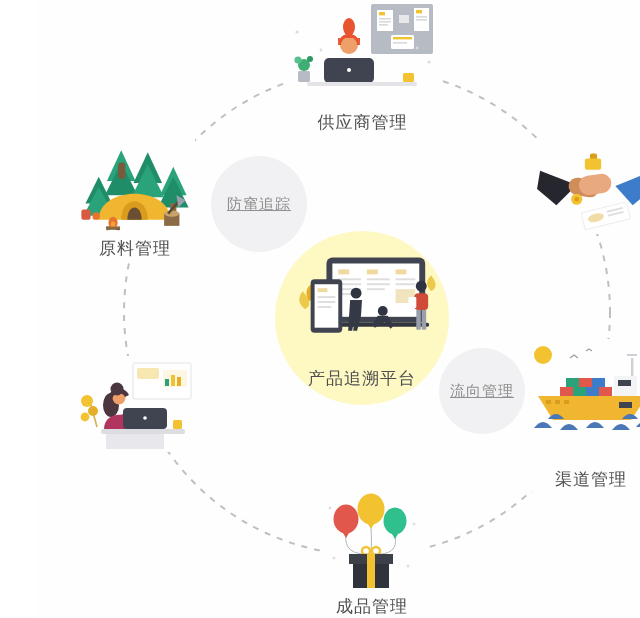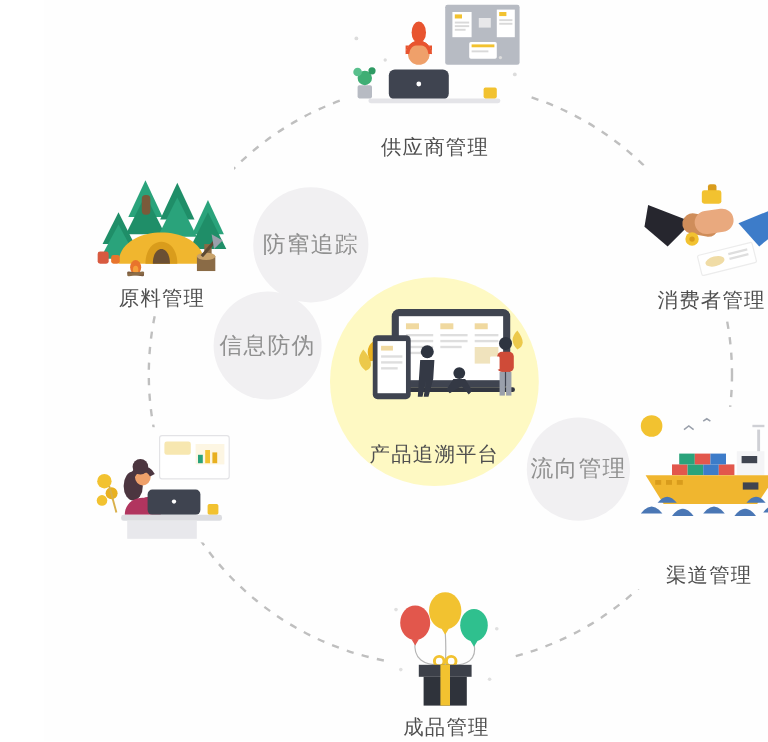--- a/index.html
+++ b/index.html
@@ -7,21 +7,21 @@
     position:relative;width:640px;height:618px;background:#fefefe;
     font-family:"Liberation Sans","DejaVu Sans",sans-serif;overflow:hidden;margin-left:37px;
   }
   .ring-svg{position:absolute;left:0;top:0;}
   .node{position:absolute;background:#fefefe;display:flex;flex-direction:column;align-items:center;}
   .node svg{display:block;}
   .node-label{color:#4f4f4f;font-size:17px;font-weight:500;letter-spacing:1px;margin-top:5px;white-space:nowrap;}
   .bubble{
     position:absolute;border-radius:50%;background:#f1f0f2;
     display:flex;align-items:center;justify-content:center;
-    color:#909090;font-size:19px;letter-spacing:1px;white-space:nowrap;
+    color:#909090;font-size:15px;letter-spacing:1px;white-space:nowrap;text-decoration:underline;
   }
   .center-circle{
     position:absolute;left:238px;top:231px;width:174px;height:174px;
     border-radius:50%;background:#fef9c3;
   }
   .center-circle svg{position:absolute;left:8px;top:22px;}
   .center-label{
     position:absolute;left:0;right:0;bottom:15px;text-align:center;
     color:#4f4f4f;font-size:17px;font-weight:500;letter-spacing:1px;
   }
@@ -125,21 +125,20 @@
       </g>
       <polygon points="6,32 42,46 22,66 3,50" fill="#26262e"></polygon>
       <polygon points="112,34 80,47 97,66 114,52" fill="#3d7cc9"></polygon>
       <rect x="55" y="15" width="7" height="7" rx="2" fill="#d99c1c"></rect>
       <rect x="50" y="20" width="16" height="11" rx="2" fill="#f2c230"></rect>
       <rect x="34" y="40" width="30" height="17" rx="8.5" fill="#cf8d5a" transform="rotate(10 49 48)"></rect>
       <rect x="44" y="36" width="32" height="19" rx="9.5" fill="#e9a97e" transform="rotate(-8 60 45)"></rect>
       <circle cx="42" cy="60" r="5.5" fill="#f2c230"></circle>
       <circle cx="42" cy="60" r="2.2" fill="#d99c1c"></circle>
     </svg>
-    <div class="node-label">消费者管理</div>
   </div>
 
   <div class="node n-production">
     <svg width="126" height="96" viewBox="0 0 126 94">
       <rect x="62" y="6" width="58" height="36" rx="2" fill="#fff" stroke="#e3e3e6"></rect>
       <rect x="66" y="11" width="22" height="11" rx="2" fill="#f7e7b0"></rect>
       <rect x="92" y="13" width="24" height="17" fill="#fdf6e3"></rect>
       <rect x="94" y="22" width="4" height="7" fill="#2aa37b"></rect>
       <rect x="100" y="18" width="4" height="11" fill="#f2c230"></rect>
       <rect x="106" y="20" width="4" height="9" fill="#e8b020"></rect>
@@ -211,23 +210,20 @@
       <circle cx="52" cy="63" r="4" fill="none" stroke="#f2c230" stroke-width="2.4"></circle>
       <rect x="25" y="66" width="44" height="10" fill="#3c4049"></rect>
       <rect x="29" y="76" width="36" height="24" fill="#2f333b"></rect>
       <rect x="43" y="66" width="8" height="34" fill="#f2c230"></rect>
     </svg>
     <div class="node-label">成品管理</div>
   </div>
 
   <div class="bubble b-anti">
     <span>防窜追踪</span>
-  </div>
-  <div class="bubble b-info">
-    <span>信息防伪</span>
   </div>
   <div class="bubble b-flow">
     <span>流向管理</span>
   </div>
 
   <div class="center-circle">
     <svg width="158" height="100" viewBox="0 0 160 100">
       <path d="M20,38 q-8,10 2,18 q10,-4 -2,-18" fill="#ecc94b"></path>
       <path d="M30,30 q-10,6 -4,18 q11,-1 4,-18" fill="#e8b020"></path>
       <path d="M150,22 q-8,8 0,16 q9,-4 0,-16" fill="#ecc94b"></path>

